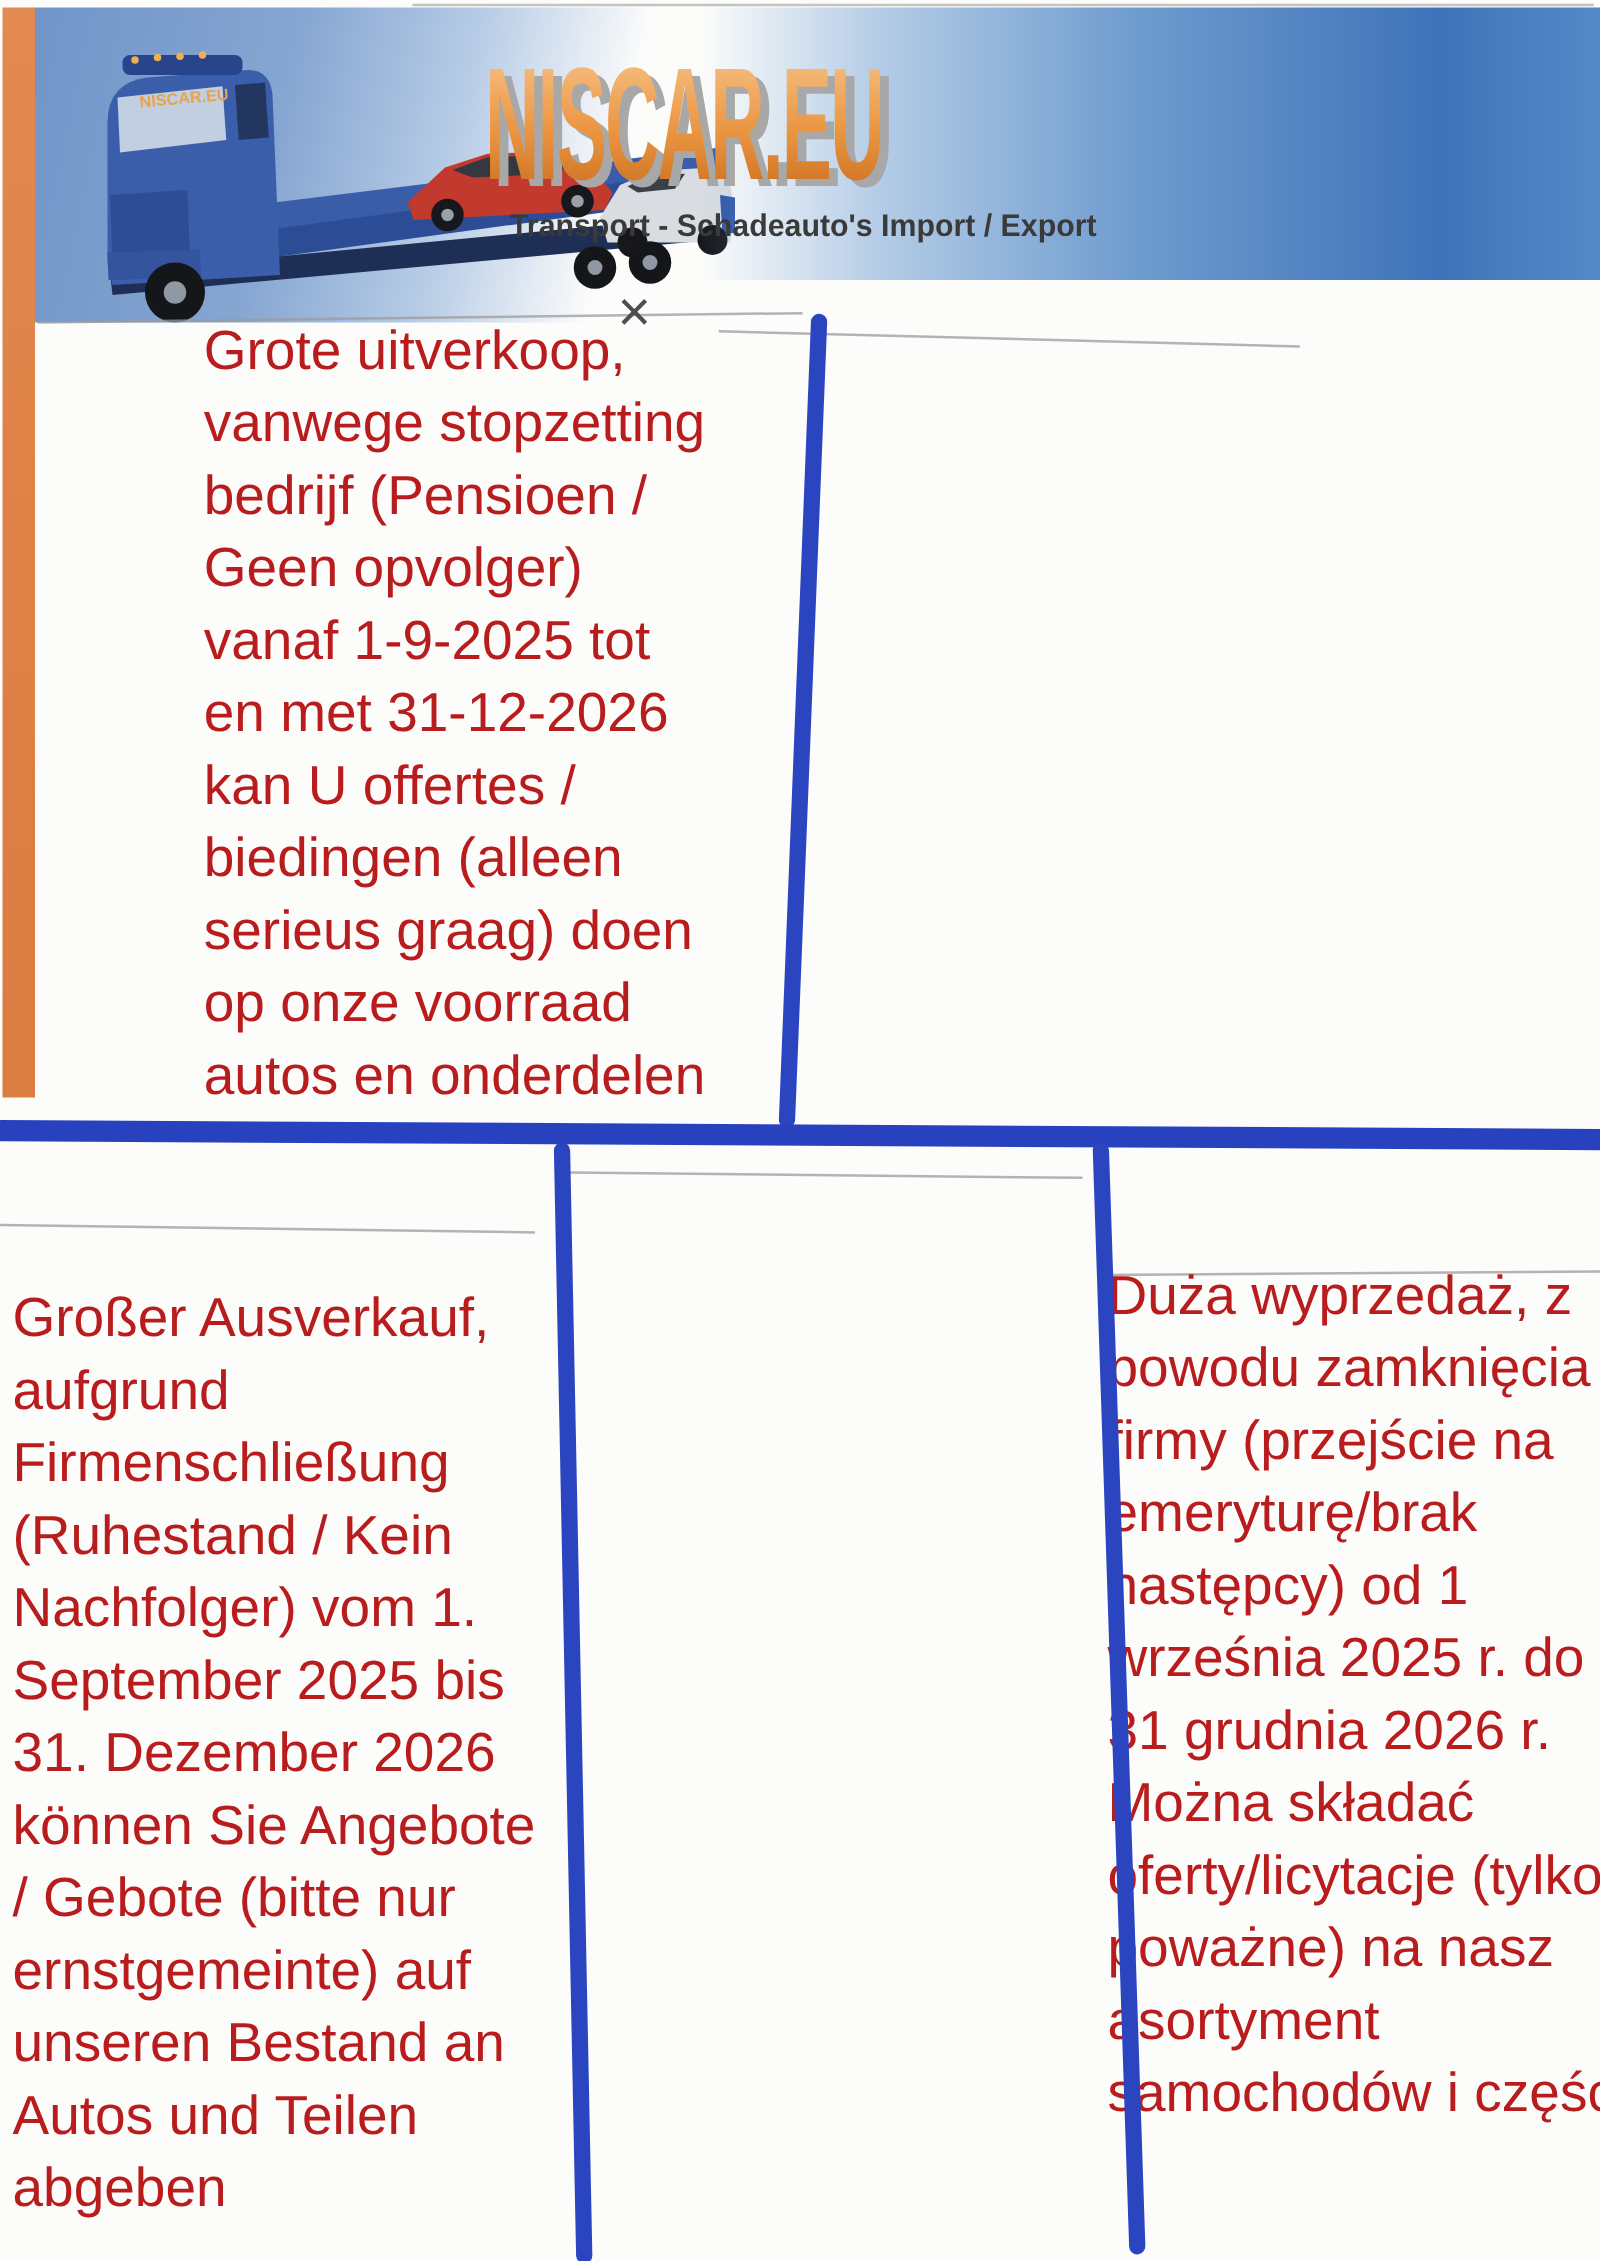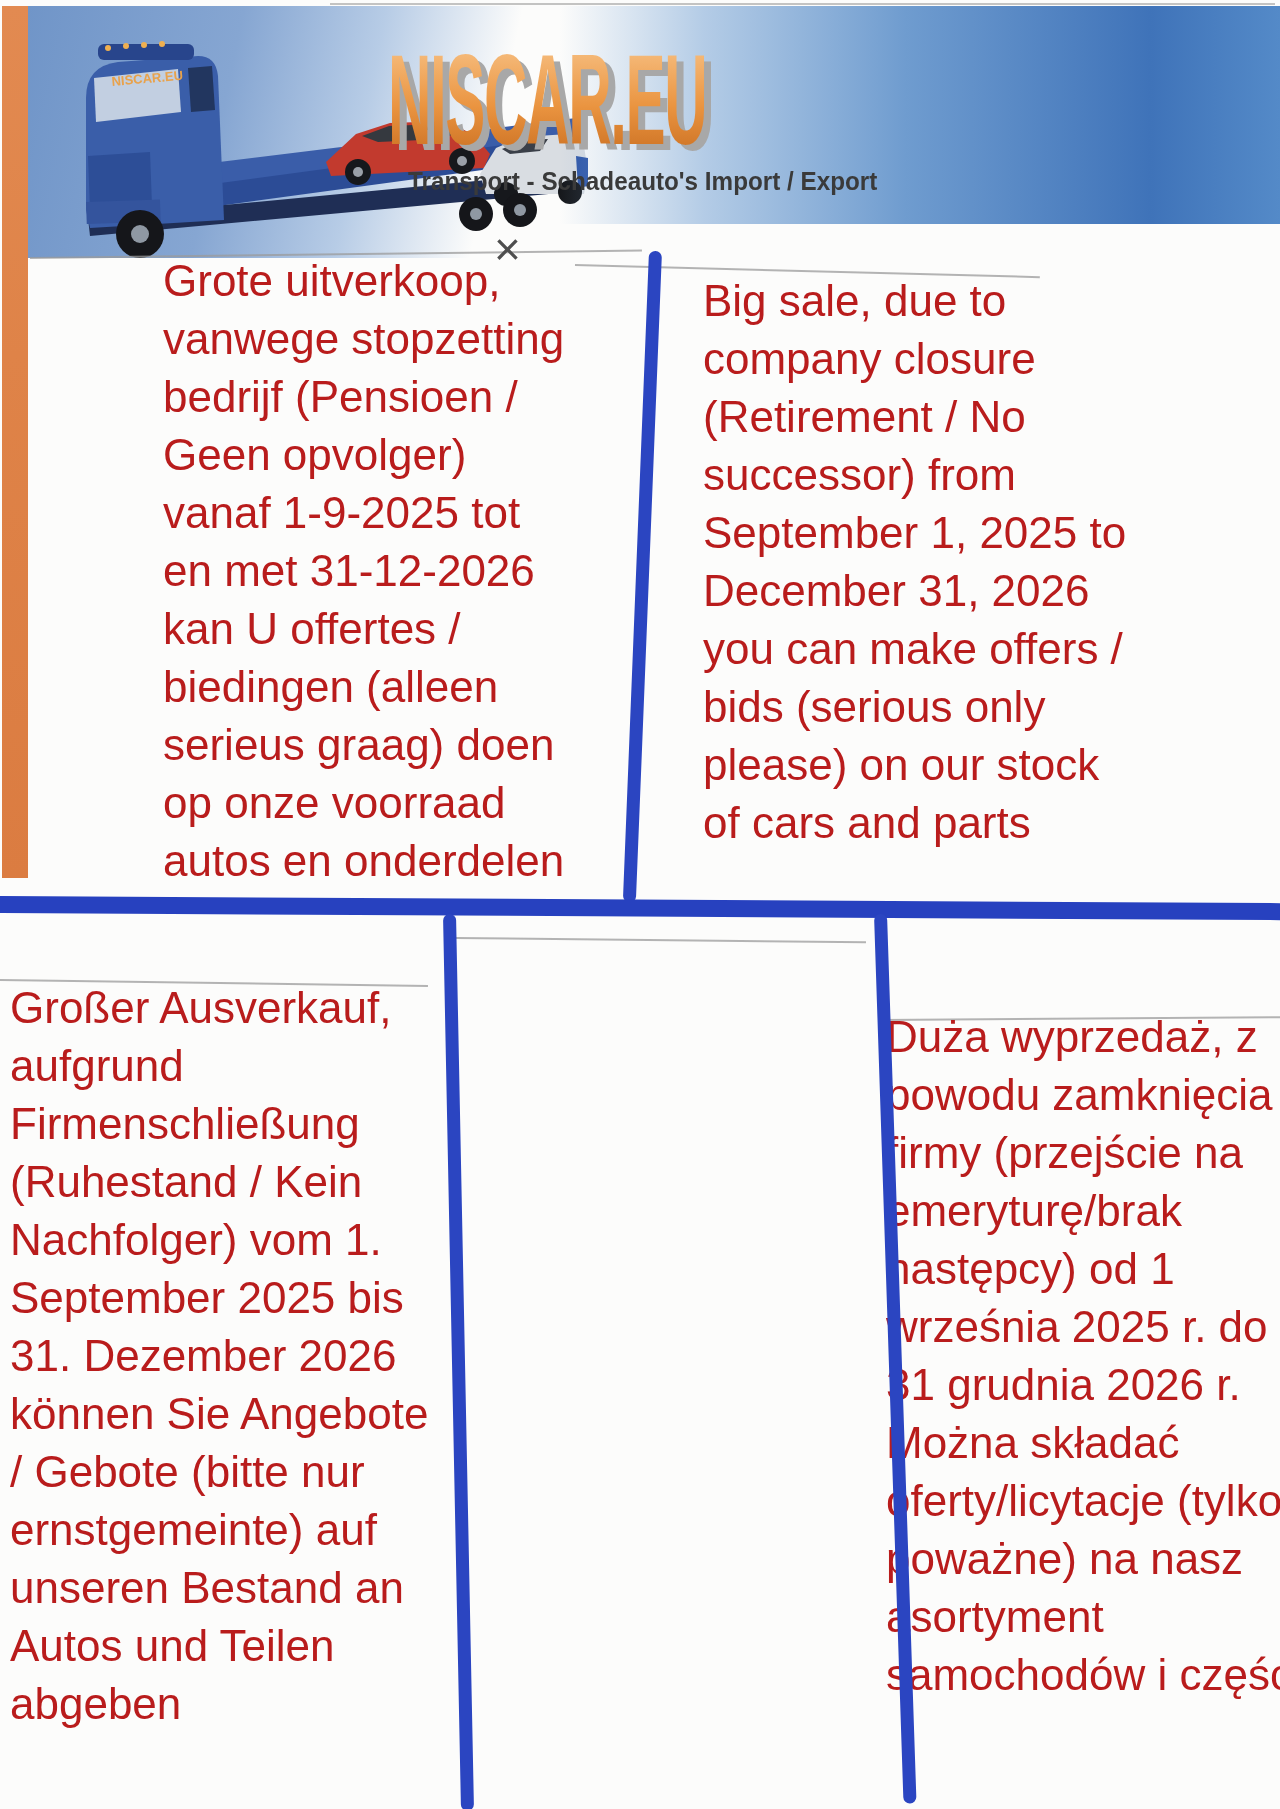--- a/index.html
+++ b/index.html
@@ -44,21 +44,21 @@
   .div1{left:649px;top:251px;width:13px;height:652px;transform:rotate(2.3deg);transform-origin:50% 0;}
   .hline{left:-2px;top:896px;width:1286px;height:17px;transform:rotate(0.32deg);
         transform-origin:left center;border-radius:3px;background:#2741bf;}
   .div2{left:443px;top:914px;width:13px;height:897px;transform:rotate(-1.15deg);transform-origin:50% 0;}
   .div3{left:874px;top:914px;width:13px;height:890px;transform:rotate(-1.9deg);transform-origin:50% 0;}
 
   
   .block{font-size:44px;line-height:58px;color:#b91c1c;white-space:pre;}
   .nl{left:163px;top:252px;}
   .en{left:703px;top:272px;}
-  .de{left:10px;top:979px;}
+  .de{left:10px;top:1026px;}
   .fr{left:462px;top:940px;}
   .pl{left:886px;top:1008px;}
 
   .close{left:494px;top:226px;font-size:46px;line-height:46px;color:#4e4e4e;cursor:default;}
 </style>
 </head>
 <body>
 
 <div class="page">
 
@@ -134,30 +134,20 @@
 vanwege stopzetting
 bedrijf (Pensioen /
 Geen opvolger)
 vanaf 1-9-2025 tot
 en met 31-12-2026
 kan U offertes /
 biedingen (alleen
 serieus graag) doen
 op onze voorraad
 autos en onderdelen</div>
-  <div class="abs block en">Big sale, due to
-company closure
-(Retirement / No
-successor) from
-September 1, 2025 to
-December 31, 2026
-you can make offers /
-bids (serious only
-please) on our stock
-of cars and parts</div>
   <div class="abs block de">Großer Ausverkauf,
 aufgrund
 Firmenschließung
 (Ruhestand / Kein
 Nachfolger) vom 1.
 September 2025 bis
 31. Dezember 2026
 können Sie Angebote
 / Gebote (bitte nur
 ernstgemeinte) auf

